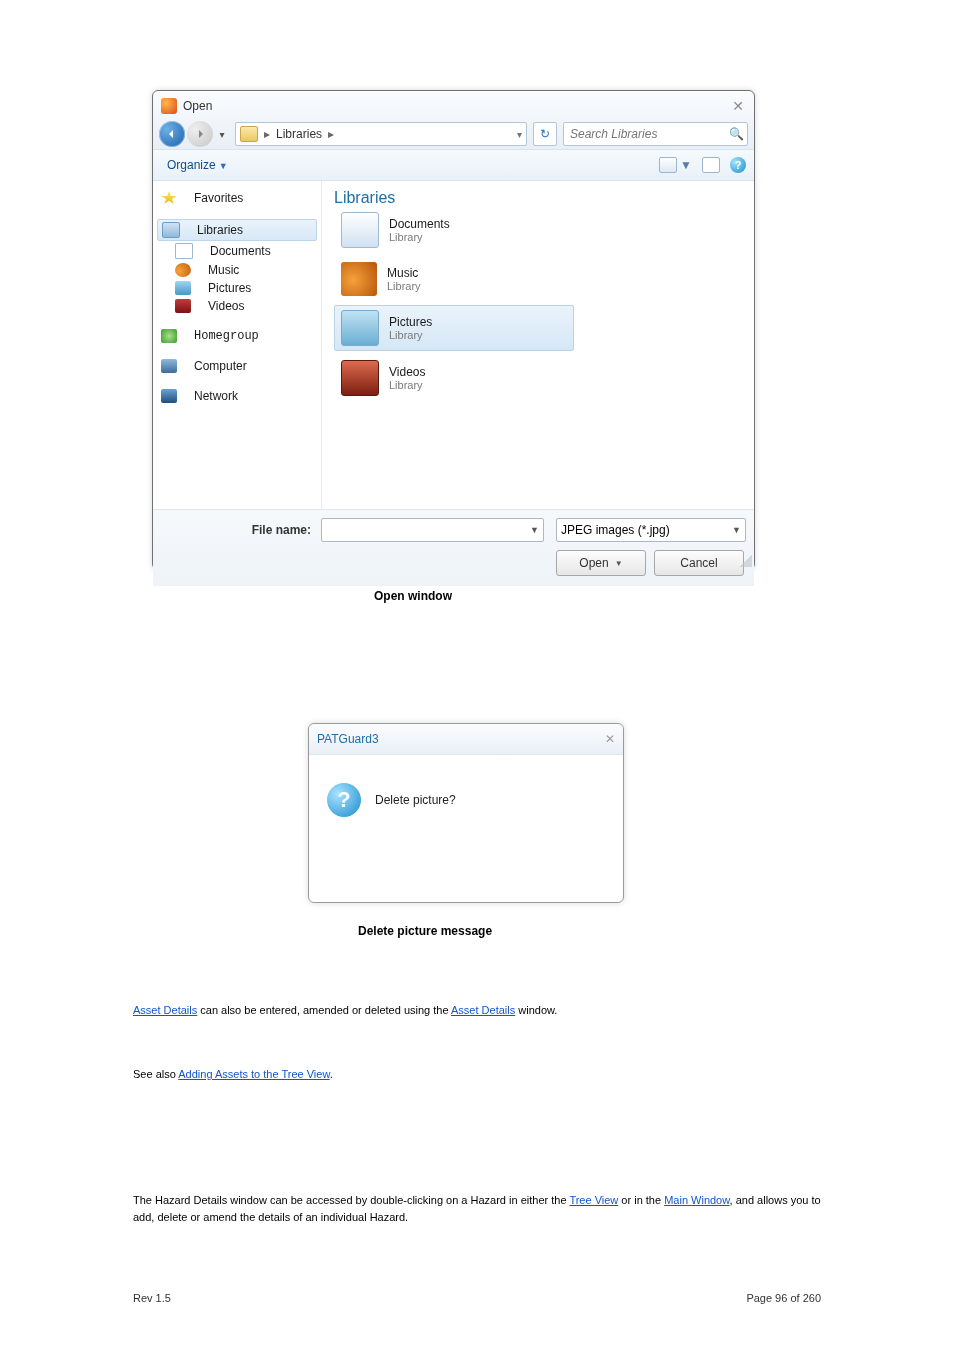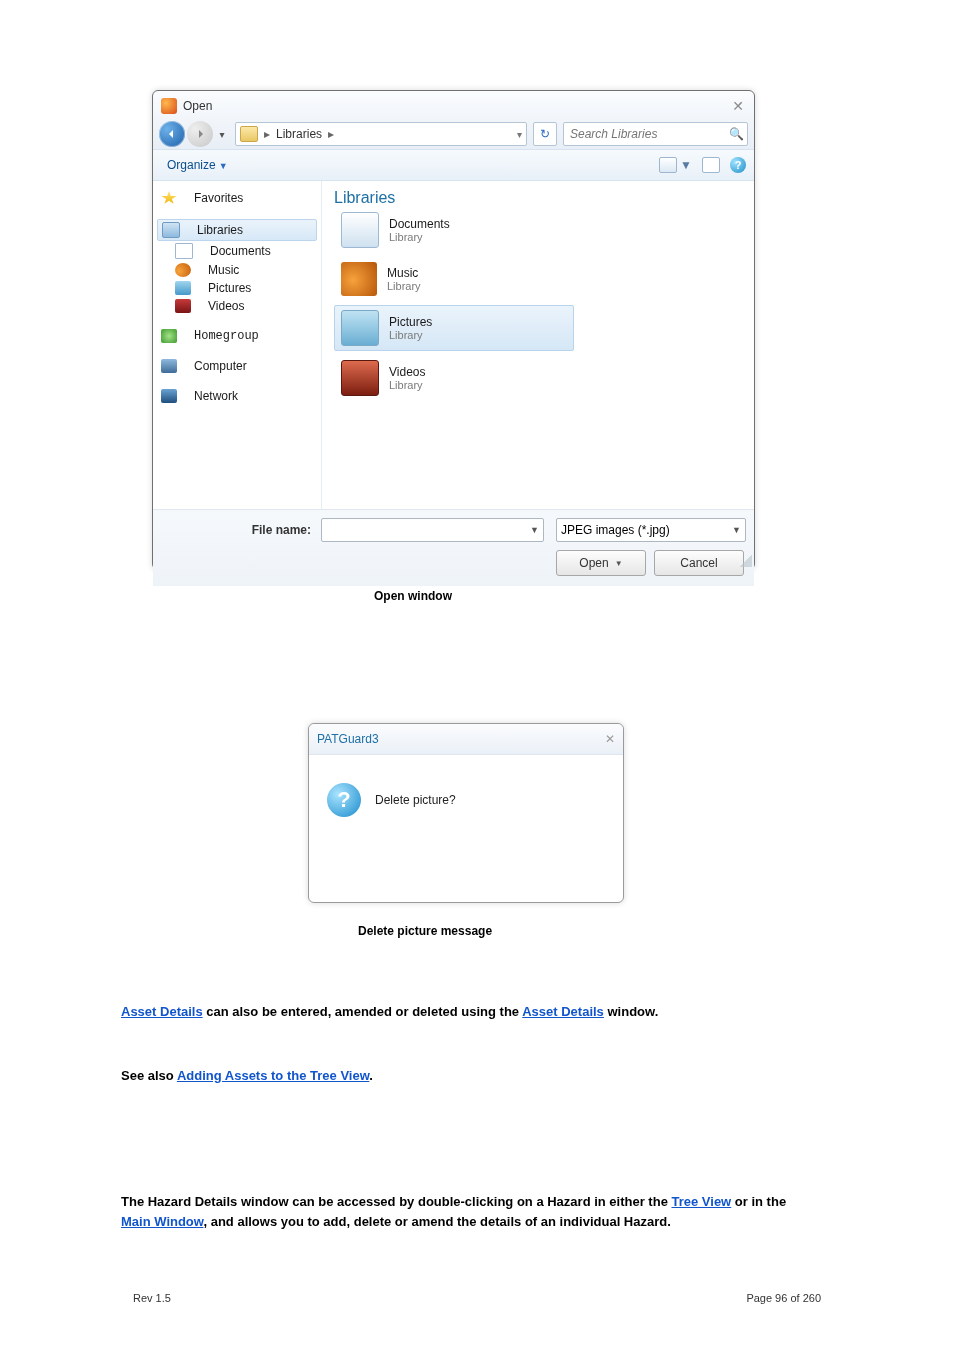--- a/index.html
+++ b/index.html
@@ -98,21 +98,21 @@
   .confirm-dlg .c-title{height:30px;display:flex;align-items:center;padding:0 8px;background:linear-gradient(#fbfcfe,#eaf0f7);border-bottom:1px solid #dfe6ee;border-radius:6px 6px 0 0;}
   .confirm-dlg .c-title .t{color:#1d6fa5;font-size:12px;}
   .confirm-dlg .c-title .x{margin-left:auto;color:#999;}
   .confirm-dlg .c-body{height:90px;display:flex;align-items:center;gap:14px;padding:0 18px;}
   .confirm-dlg .q-ic{width:34px;height:34px;border-radius:50%;background:radial-gradient(circle at 11px 11px,#a9e4ff,#1a8bcc);color:#fff;font-size:22px;font-weight:bold;display:flex;align-items:center;justify-content:center;}
   .confirm-dlg .msg{font-size:12px;color:#222;}
   .confirm-dlg .c-foot{height:48px;border-top:1px solid #e0e6ec;background:linear-gradient(#f5f8fb,#edf2f7);display:flex;align-items:center;justify-content:center;gap:26px;border-radius:0 0 6px 6px;}
   .cap-confirm{position:absolute;left:358px;top:924px;font-weight:bold;font-size:12px;}
   
   
-  .para{position:absolute;left:121px;width:688px;font-size:13px;line-height:1.5;color:#000;font-weight:bold;}
+  .para{position:absolute;left:133px;width:688px;font-size:11px;line-height:1.5;color:#000;}
   .p1{top:1002px;}
   .p2{top:1066px;}
   .para a{color:#1155cc;text-decoration:underline;}
   
   .heading{position:absolute;left:133px;top:1145px;font-size:28px;font-weight:bold;color:#365f91;}
   .p3{top:1192px;}
   
   .footer-left{position:absolute;left:133px;top:1292px;font-size:11px;color:#333;}
   .footer-right{position:absolute;right:133px;top:1292px;font-size:11px;color:#333;}
 </style>

